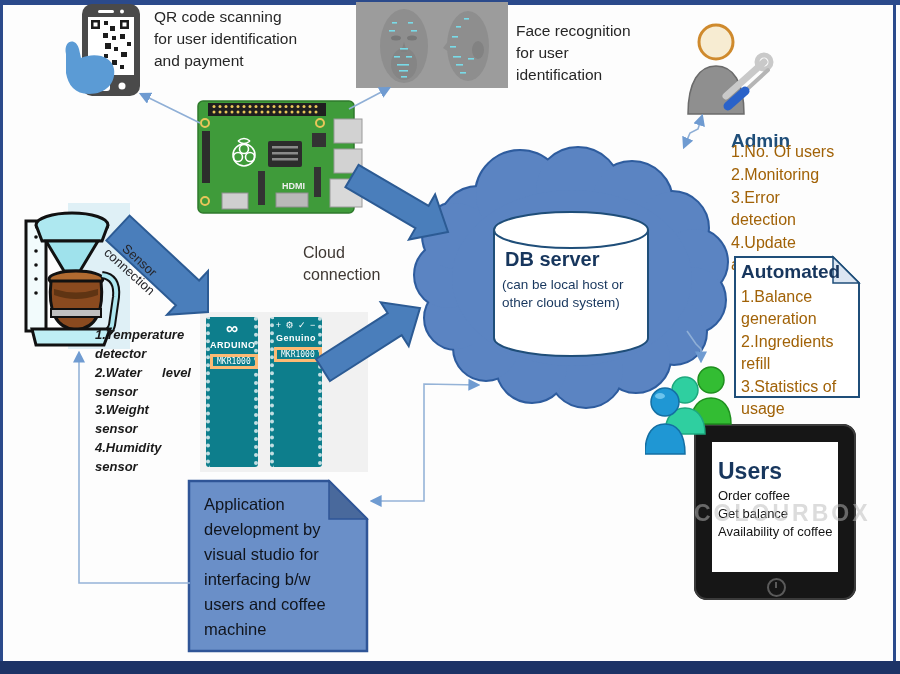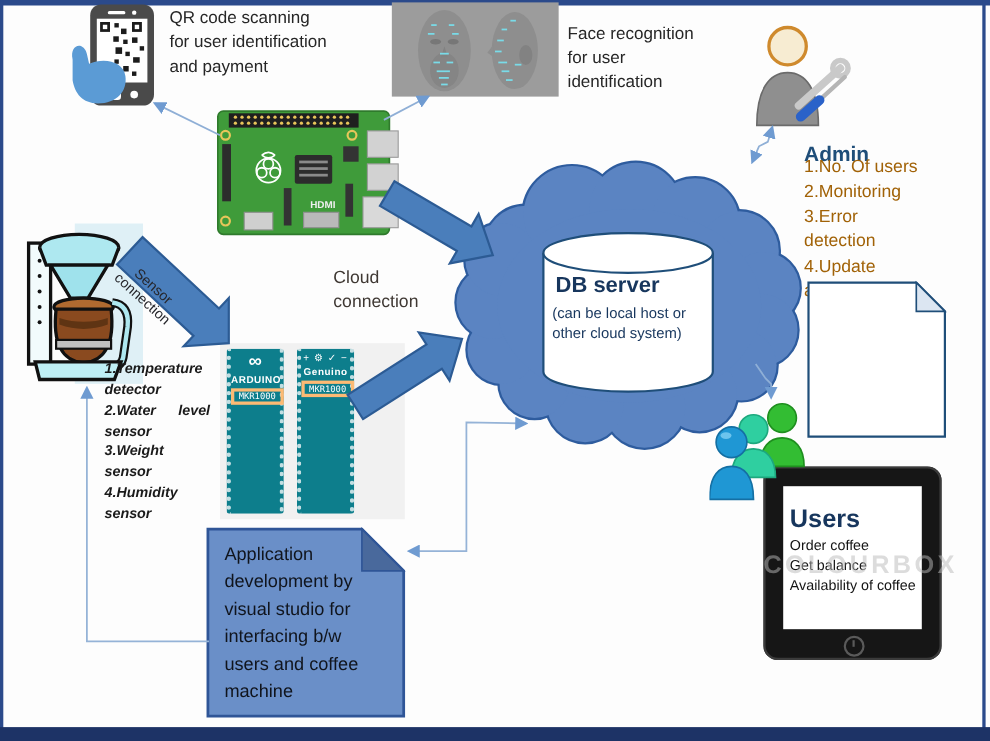--- a/index.html
+++ b/index.html
@@ -308,20 +308,28 @@
   <div class="abs db-title" style="left:505px;top:248px;">DB server</div>
   <div class="abs db-sub" style="left:502px;top:276px;width:150px;">(can be local host or other cloud system)</div>
   <div class="abs cloud-conn" style="left: 303px; top: 242px;">Cloud connection</div>
 
   <div class="abs" style="left:0;top:0;">
     <svg width="900" height="674" viewBox="0 0 900 674" class="overlay">
       <path d="M735,257 H833 L859,283 V397 H735 Z" fill="#fff" stroke="#1f4e79" stroke-width="2"></path>
       <path d="M833,257 L859,283 L833,283 Z" fill="#dce6f2" stroke="#1f4e79" stroke-width="1.5"></path>
     </svg>
   </div>
+  <div class="abs automated-text">
+    <div class="automated-title">Automated</div>
+    <div class="list" style="width:108px;">
+      <div>1.Balance generation</div>
+      <div>2.Ingredients refill</div>
+      <div>3.Statistics of usage</div>
+    </div>
+  </div>
 
   <div class="abs" style="left:0;top:0;">
     <svg width="900" height="674" viewBox="0 0 900 674" class="overlay">
       <path d="M189,481 H329 L367,519 V651 H189 Z" fill="#6a8fc8" stroke="#2f5597" stroke-width="2.5"></path>
       <path d="M329,481 L367,519 L329,519 Z" fill="#49699c" stroke="#2f5597" stroke-width="1.5"></path>
     </svg>
   </div>
   <div class="abs appbox-text">Application development by visual studio for interfacing b/w users and coffee machine</div>
 
   <div class="abs" style="left:645px;top:362px;z-index:8;">

